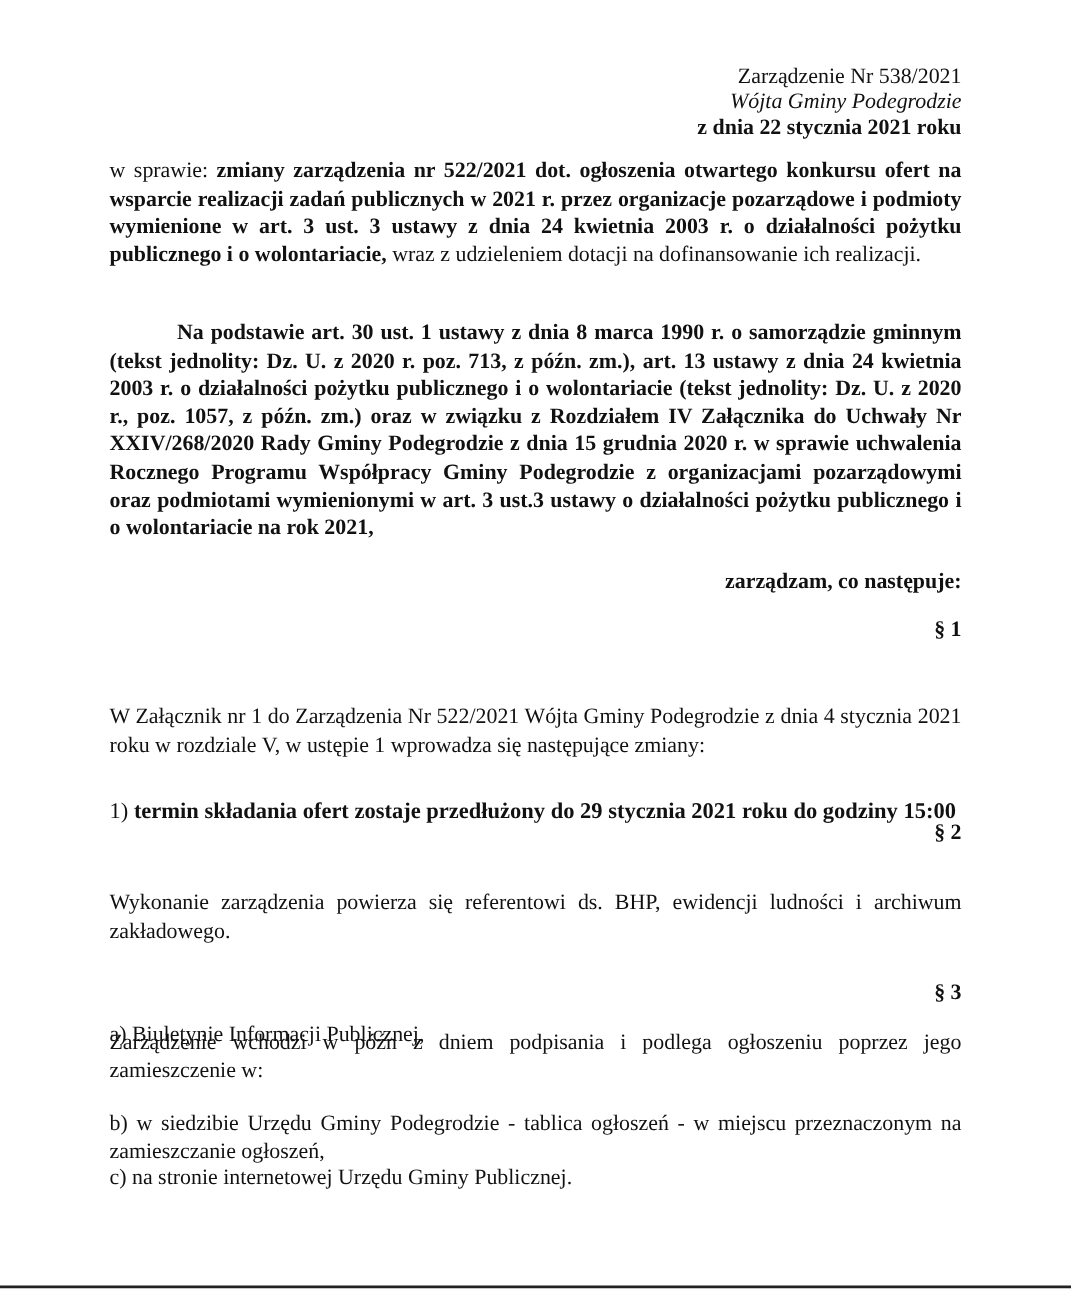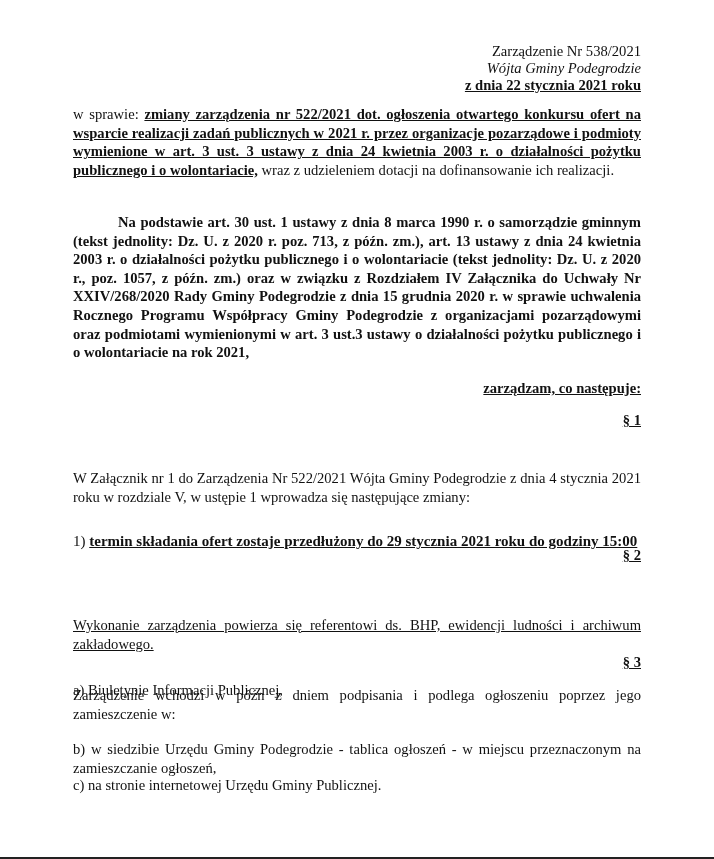--- a/index.html
+++ b/index.html
@@ -4,21 +4,21 @@
   <style>
     html, body { margin: 0; padding: 0; }
     body {
       width: 714px; height: 859px; background: #ffffff; position: relative; overflow: hidden;
       font-family: "Liberation Serif", serif; color: #111111; font-size: 14.6px;
     }
     .page { position: absolute; left: 73px; top: 0; width: 568px; }
     .center { text-align: right; }
     .line { position: absolute; left: 0; width: 568px; line-height: 18.6px; }
     .block { position: absolute; left: 0; width: 568px; line-height: 18.6px; text-align: justify; }
-    b { font-weight: bold; text-decoration: underline; }
+    b { font-weight: bold; }
     i { font-style: italic; margin-left: 24px; }
     .indent { text-indent: 45px; font-weight: bold; }
     .bottom-bar { position: absolute; left: 0; right: 0; bottom: 0; height: 2px; background: #222222; }
   </style>
 </head>
 <body>
 
 <div class="page">
 
   <div class="line center" style="top:42px;">Zarządzenie Nr 538/2021</div>
@@ -29,21 +29,21 @@
 
   <div class="block indent" style="top:213px;">Na podstawie art. 30 ust. 1 ustawy z dnia 8 marca 1990 r. o samorządzie gminnym (tekst jednolity: Dz. U. z 2020 r. poz. 713, z późn. zm.), art. 13 ustawy z dnia 24 kwietnia 2003 r. o działalności pożytku publicznego i o wolontariacie (tekst jednolity: Dz. U. z 2020 r., poz. 1057, z późn. zm.) oraz w związku z Rozdziałem IV Załącznika do Uchwały Nr XXIV/268/2020 Rady Gminy Podegrodzie z dnia 15 grudnia 2020 r. w sprawie uchwalenia Rocznego Programu Współpracy Gminy Podegrodzie z organizacjami pozarządowymi oraz podmiotami wymienionymi w art. 3 ust.3 ustawy o działalności pożytku publicznego i o wolontariacie na rok 2021,</div>
 
   <div class="line center" style="top:379px;"><b>zarządzam, co następuje:</b></div>
 
   <div class="line center" style="top:411px;"><b>§ 1</b></div>
   <div class="block" style="top:469px;">W Załącznik nr 1 do Zarządzenia Nr 522/2021 Wójta Gminy Podegrodzie z dnia 4 stycznia 2021 roku w rozdziale V, w ustępie 1 wprowadza się następujące zmiany:</div>
   <div class="line" style="top:497px; font-size:15px;margin-top:35px;"><span>1) </span><b>termin składania ofert zostaje przedłużony do 29 stycznia 2021 roku do godziny 15:00</b></div>
 
   <div class="line center" style="top:546px;"><b>§ 2</b></div>
-  <div class="block" style="top:616px;text-decoration:underline;">Wykonanie zarządzenia powierza się referentowi ds. BHP, ewidencji ludności i archiwum zakładowego.</div>
+  <div class="block" style="top:593px;">Wykonanie zarządzenia powierza się referentowi ds. BHP, ewidencji ludności i archiwum zakładowego.</div>
 
   <div class="line center" style="top:653px;"><b>§ 3</b></div>
   <div class="block" style="top:686px;">Zarządzenie wchodzi w późn z dniem podpisania i podlega ogłoszeniu poprzez jego zamieszczenie w:</div>
   <div class="line" style="top:681px;">a) Biuletynie Informacji Publicznej,</div>
   <div class="block" style="top:740px;">b) w siedzibie Urzędu Gminy Podegrodzie -  tablica ogłoszeń -  w miejscu przeznaczonym na zamieszczanie ogłoszeń,</div>
   <div class="line" style="top:776px;">c) na stronie internetowej Urzędu Gminy Publicznej.</div>
 
 </div>
 
 <div class="bottom-bar"></div>

